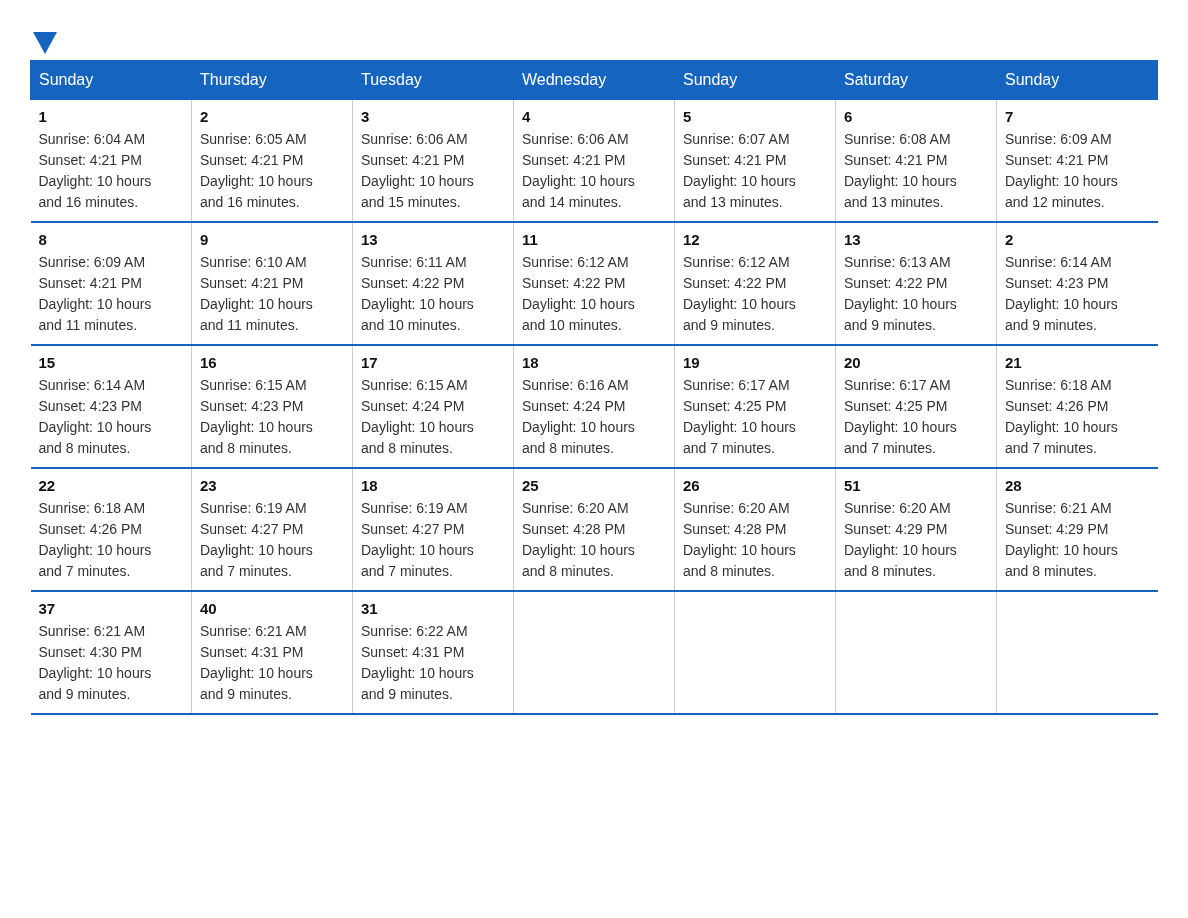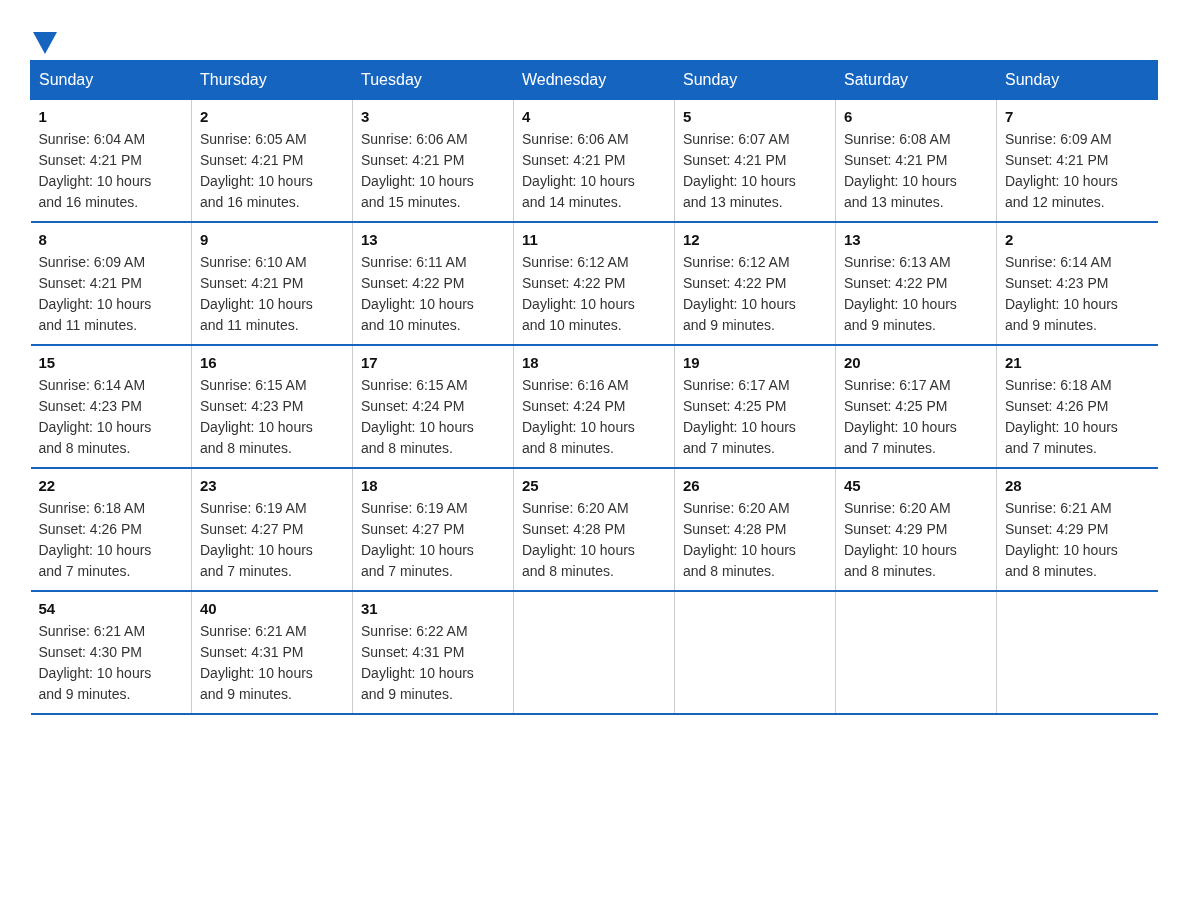--- a/index.html
+++ b/index.html
@@ -242,31 +242,31 @@
       </td>
         <td>
         <span class="day-number">25</span>
         <span class="day-info">Sunrise: 6:20 AM<br>Sunset: 4:28 PM<br>Daylight: 10 hours<br> and 8 minutes.</span>
       </td>
         <td>
         <span class="day-number">26</span>
         <span class="day-info">Sunrise: 6:20 AM<br>Sunset: 4:28 PM<br>Daylight: 10 hours<br> and 8 minutes.</span>
       </td>
         <td>
-        <span class="day-number">45</span>
+        <span class="day-number">51</span>
         <span class="day-info">Sunrise: 6:20 AM<br>Sunset: 4:29 PM<br>Daylight: 10 hours<br> and 8 minutes.</span>
       </td>
         <td>
         <span class="day-number">28</span>
         <span class="day-info">Sunrise: 6:21 AM<br>Sunset: 4:29 PM<br>Daylight: 10 hours<br> and 8 minutes.</span>
       </td>
       </tr>
       <tr>
         <td>
-        <span class="day-number">54</span>
+        <span class="day-number">37</span>
         <span class="day-info">Sunrise: 6:21 AM<br>Sunset: 4:30 PM<br>Daylight: 10 hours<br> and 9 minutes.</span>
       </td>
         <td>
         <span class="day-number">40</span>
         <span class="day-info">Sunrise: 6:21 AM<br>Sunset: 4:31 PM<br>Daylight: 10 hours<br> and 9 minutes.</span>
       </td>
         <td>
         <span class="day-number">31</span>
         <span class="day-info">Sunrise: 6:22 AM<br>Sunset: 4:31 PM<br>Daylight: 10 hours<br> and 9 minutes.</span>
       </td>

